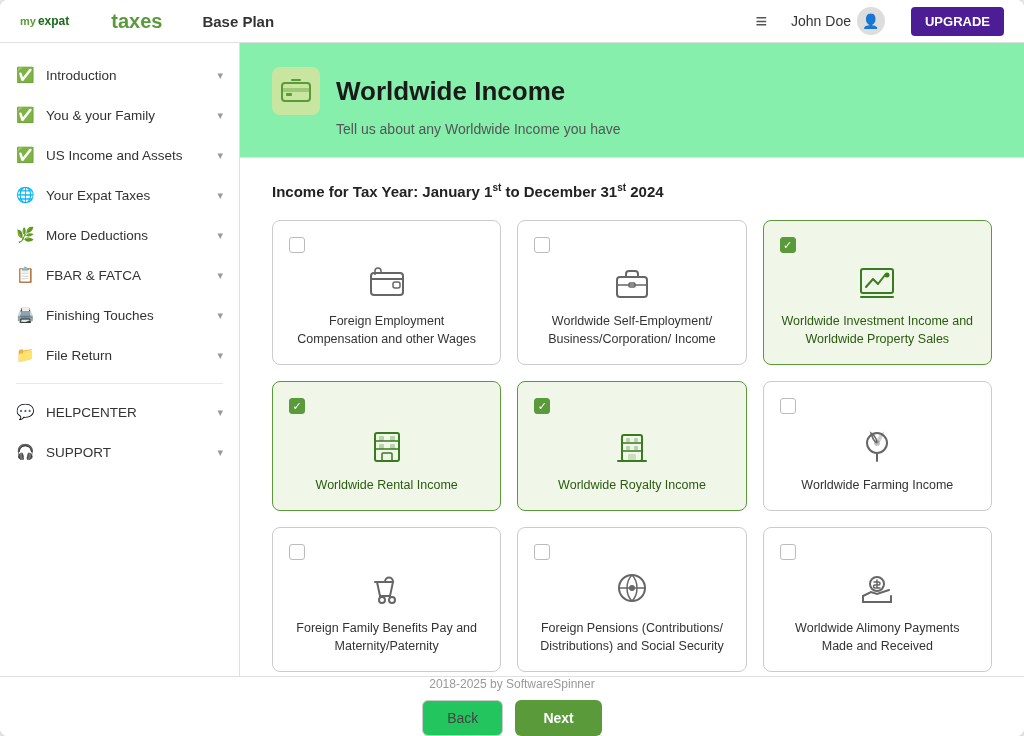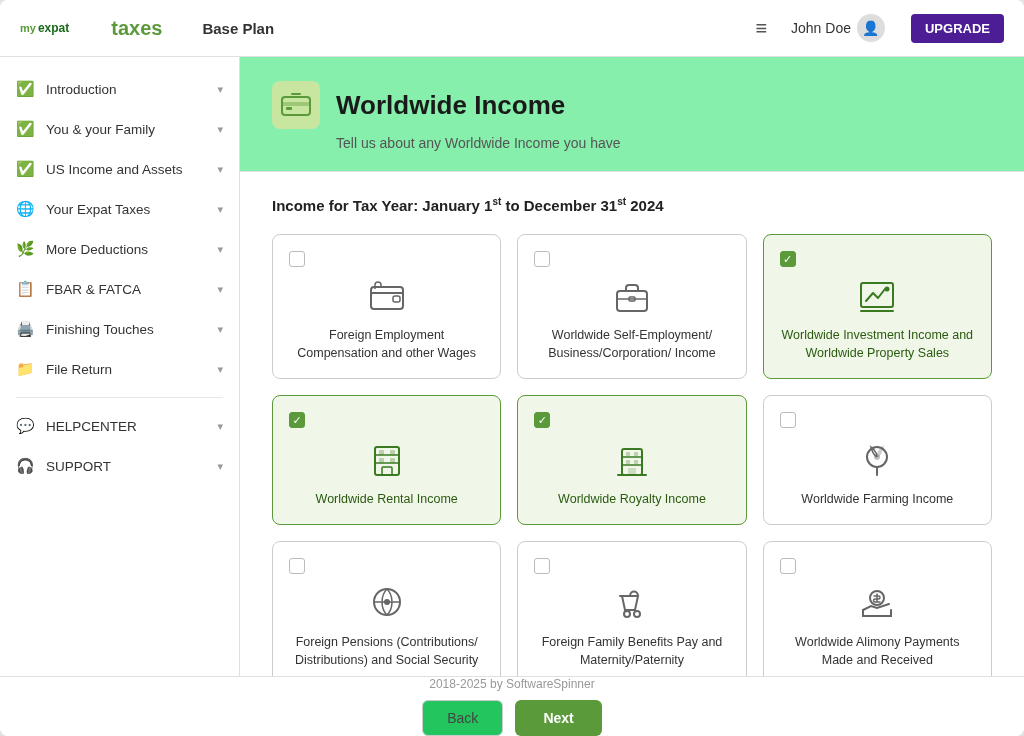--- a/index.html
+++ b/index.html
@@ -1,19 +1,19 @@
 <!DOCTYPE html>
 <html><head>
   <meta charset="utf-8">
   <style>
     * { box-sizing: border-box; margin: 0; padding: 0; }
     body { font-family: -apple-system, BlinkMacSystemFont, 'Segoe UI', Arial, sans-serif; background: #f0f0f0; display: flex; justify-content: center; align-items: center; min-height: 100vh; }
     .app-frame { width: 1024px; height: 736px; background: #fff; border-radius: 8px; overflow: hidden; display: flex; flex-direction: column; box-shadow: 0 2px 20px rgba(0,0,0,0.2); }
     
-    .header { height: 57px; background: #fff; border-bottom: 1px solid #e0e0e0; display: flex; align-items: center; padding: 0 20px; gap: 16px; flex-shrink: 0; }
+    .header { height: 43px; background: #fff; border-bottom: 1px solid #e0e0e0; display: flex; align-items: center; padding: 0 20px; gap: 16px; flex-shrink: 0; }
     .logo { display: flex; align-items: center; gap: 2px; font-size: 20px; font-weight: 700; }
     .header-title { font-size: 15px; font-weight: 600; color: #333; margin-left: 24px; }
     .header-spacer { flex: 1; }
     .header-menu { font-size: 20px; color: #555; cursor: pointer; margin-right: 8px; }
     .header-user { display: flex; align-items: center; gap: 6px; font-size: 14px; color: #333; }
     .user-icon { width: 28px; height: 28px; border-radius: 50%; background: #ddd; display: flex; align-items: center; justify-content: center; font-size: 14px; color: #666; }
     .upgrade-btn { background: #4c1d95; color: #fff; border: none; padding: 7px 14px; border-radius: 4px; font-size: 13px; font-weight: 600; cursor: pointer; margin-left: 10px; }
     
     .body { display: flex; flex: 1; overflow: hidden; }
     
@@ -250,44 +250,44 @@
     <path d="M22 20c0-6-6-10-6-10s2 8 6 10" stroke="currentColor" stroke-width="1.5"></path>
     <circle cx="22" cy="20" r="3" fill="currentColor" opacity="0.4"></circle>
   </svg>
               </div>
               <div class="card-label">Worldwide Farming Income</div>
             </div>
             <div class="card">
               <div class="card-checkbox"></div>
               <div class="card-icon-area" style="color: rgb(102, 102, 102);">
                 <svg class="svg-icon" viewBox="0 0 44 44" fill="none">
-    <circle cx="22" cy="20" r="13" stroke="currentColor" stroke-width="2" fill="none"></circle>
-    <path d="M9 20h26M22 7c-4 4-5 8-5 13s1 9 5 13M22 7c4 4 5 8 5 13s-1 9-5 13" stroke="currentColor" stroke-width="1.5"></path>
-    <circle cx="22" cy="20" r="3" fill="currentColor"></circle>
-  </svg>
-              </div>
-              <div class="card-label">Foreign Pensions (Contributions/ Distributions) and Social Security</div>
-            </div>
-            <div class="card">
-              <div class="card-checkbox"></div>
-              <div class="card-icon-area" style="color: rgb(102, 102, 102);">
-                <svg class="svg-icon" viewBox="0 0 44 44" fill="none">
     <path d="M12 14h16l-3 14H15L12 14z" stroke="currentColor" stroke-width="2" fill="none"></path>
     <path d="M28 14c0-6-8-6-8 0" stroke="currentColor" stroke-width="2" fill="none"></path>
     <circle cx="17" cy="32" r="3" stroke="currentColor" stroke-width="2" fill="none"></circle>
     <circle cx="27" cy="32" r="3" stroke="currentColor" stroke-width="2" fill="none"></circle>
     <path d="M10 14l2 0" stroke="currentColor" stroke-width="2" stroke-linecap="round"></path>
   </svg>
               </div>
               <div class="card-label">Foreign Family Benefits Pay and Maternity/Paternity</div>
             </div>
             <div class="card">
               <div class="card-checkbox"></div>
               <div class="card-icon-area" style="color: rgb(102, 102, 102);">
                 <svg class="svg-icon" viewBox="0 0 44 44" fill="none">
+    <circle cx="22" cy="20" r="13" stroke="currentColor" stroke-width="2" fill="none"></circle>
+    <path d="M9 20h26M22 7c-4 4-5 8-5 13s1 9 5 13M22 7c4 4 5 8 5 13s-1 9-5 13" stroke="currentColor" stroke-width="1.5"></path>
+    <circle cx="22" cy="20" r="3" fill="currentColor"></circle>
+  </svg>
+              </div>
+              <div class="card-label">Foreign Pensions (Contributions/ Distributions) and Social Security</div>
+            </div>
+            <div class="card">
+              <div class="card-checkbox"></div>
+              <div class="card-icon-area" style="color: rgb(102, 102, 102);">
+                <svg class="svg-icon" viewBox="0 0 44 44" fill="none">
     <path d="M8 28l8-4 6 2 12-4" stroke="currentColor" stroke-width="2" stroke-linecap="round"></path>
     <path d="M8 28v6h28v-6" stroke="currentColor" stroke-width="2" stroke-linecap="round"></path>
     <circle cx="22" cy="16" r="7" stroke="currentColor" stroke-width="2" fill="none"></circle>
     <path d="M22 12v8M19 14h4.5a1.5 1.5 0 010 3H20a1.5 1.5 0 000 3H25" stroke="currentColor" stroke-width="1.5" stroke-linecap="round"></path>
   </svg>
               </div>
               <div class="card-label">Worldwide Alimony Payments Made and Received</div>
             </div>
           </div>
       </div>

